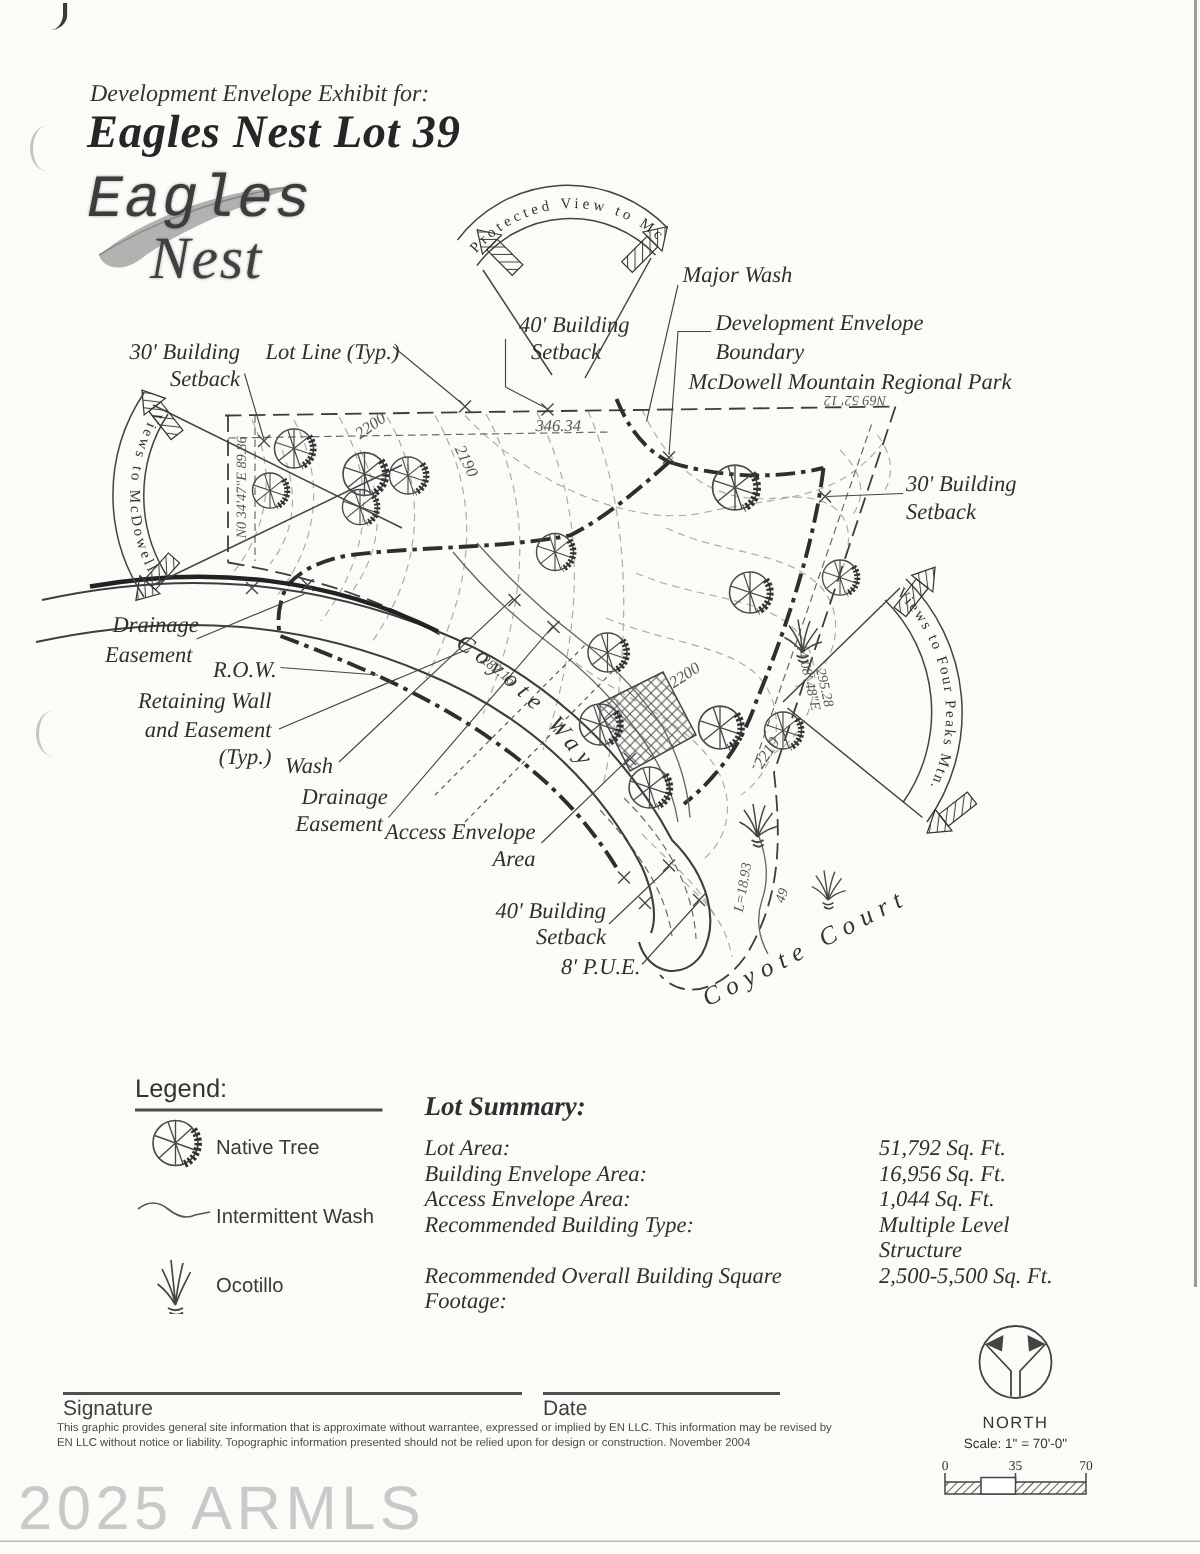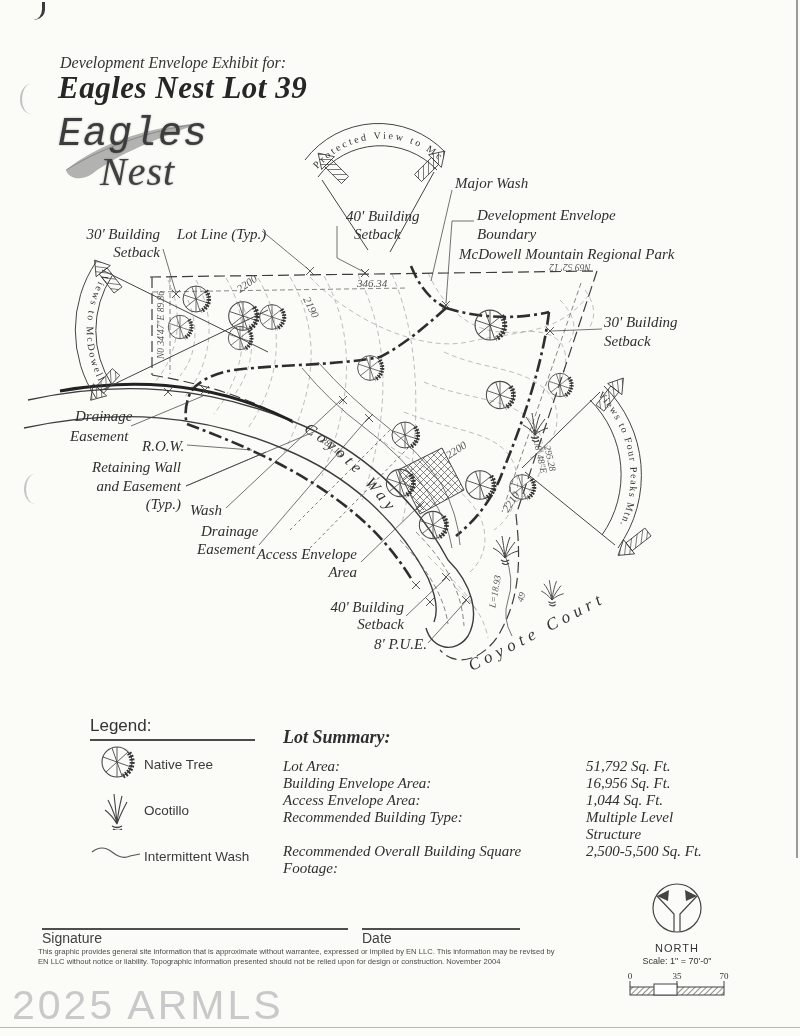--- a/index.html
+++ b/index.html
@@ -302,34 +302,34 @@
       <svg width="44" height="44" viewBox="-22 -22 44 44">
           <circle r="15" fill="none" stroke="#4a4a4a" stroke-width="1.1"></circle>
           <path d="M-14,-5L14,5 M-5,-14L5,14 M-11,10L11,-10 M0,-15L0,15" stroke="#4a4a4a" stroke-width=".9"></path>
           <path d="M12,-9 A15,15 0 0 1 6,14" stroke="#333" stroke-width="5" fill="none" stroke-dasharray="1.8 1.4"></path>
         </svg>
     </span>
     <span class="lab">Native Tree</span>
   </div>
   <div class="legitem">
     <span class="sym">
+      <svg width="54" height="24" viewBox="0 0 54 24">
+          <path d="M2,10 Q12,2 22,10 Q32,18 40,14 L50,12" stroke="#555" stroke-width="1.1" fill="none"></path>
+        </svg>
+    </span>
+    <span class="lab">Intermittent Wash</span>
+  </div>
+  <div class="legitem">
+    <span class="sym">
       <svg width="44" height="44" viewBox="-22 -30 44 44">
           <path d="M0,8C-2,-2 -6,-10 -9,-16 M0,8C-1,-4 -2,-12 -3,-22 M0,8C1,-3 3,-12 5,-20 M0,8C3,-1 7,-8 10,-14 M0,8C-4,1 -8,-3 -12,-6" stroke="#444" stroke-width="1.1" fill="none"></path>
           <path d="M-5,10Q0,13 5,10 M-4,13Q1,16 5,13" stroke="#444" stroke-width="1.3" fill="none"></path>
         </svg>
     </span>
     <span class="lab">Ocotillo</span>
-  </div>
-  <div class="legitem">
-    <span class="sym">
-      <svg width="54" height="24" viewBox="0 0 54 24">
-          <path d="M2,10 Q12,2 22,10 Q32,18 40,14 L50,12" stroke="#555" stroke-width="1.1" fill="none"></path>
-        </svg>
-    </span>
-    <span class="lab">Intermittent Wash</span>
   </div>
 </div>
 
 <div class="abs summary">
   <div class="stitle">Lot Summary:</div>
   <div class="srow">
     <span>Lot Area:</span>
     <span>51,792 Sq. Ft.</span>
   </div>
   <div class="srow">

